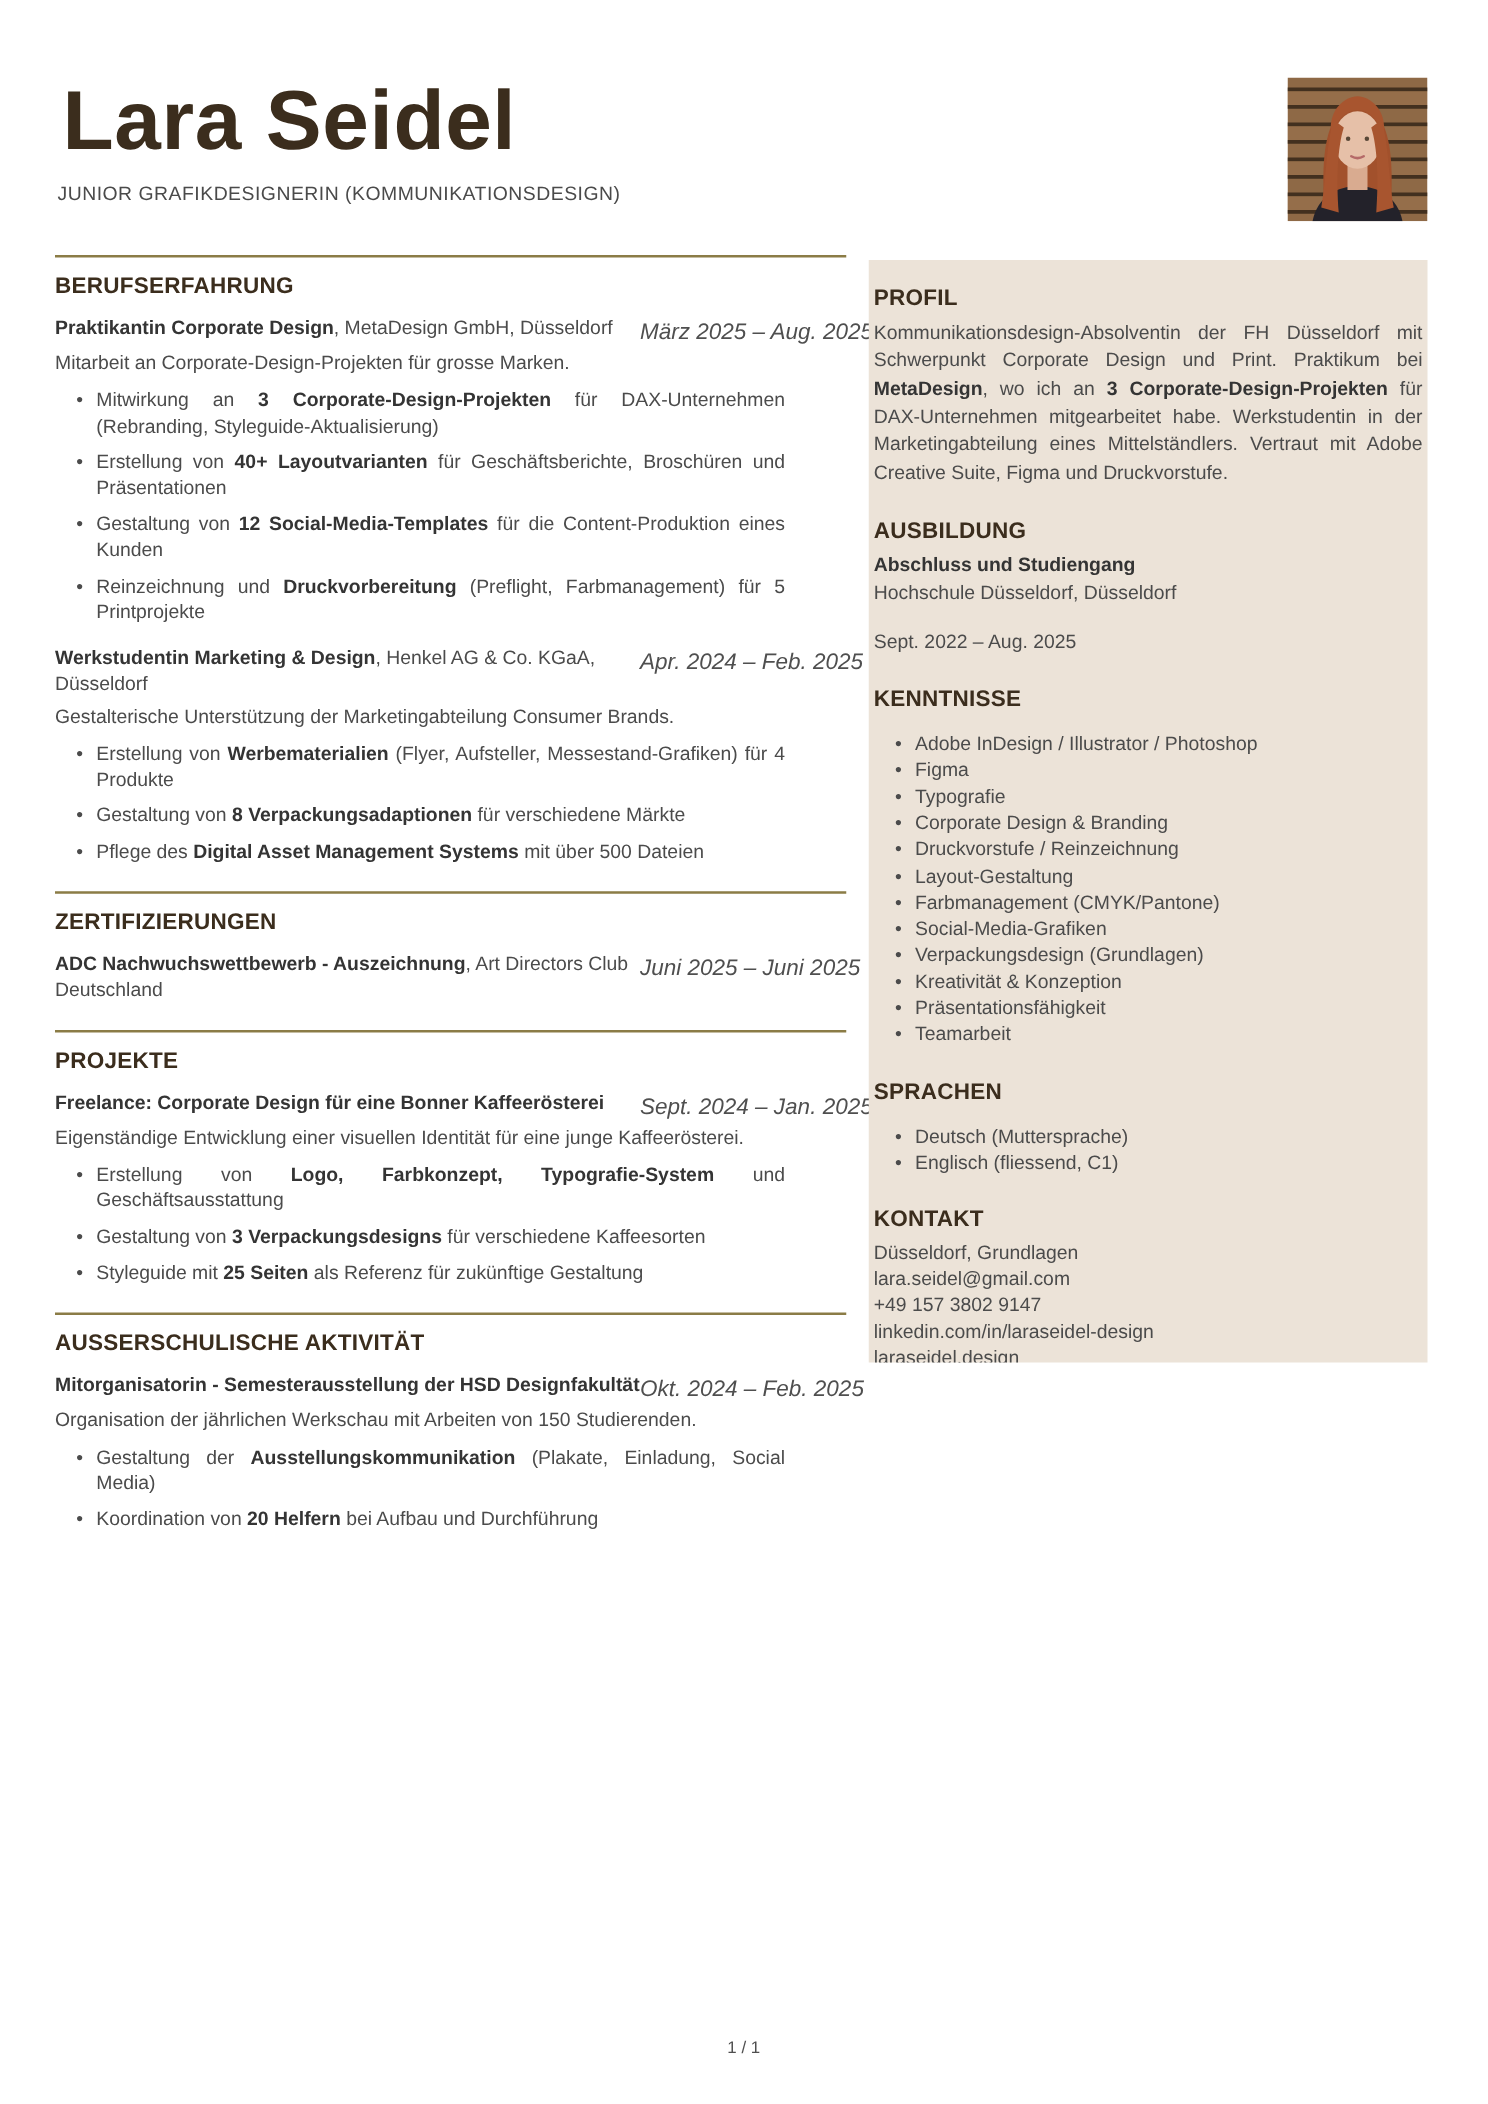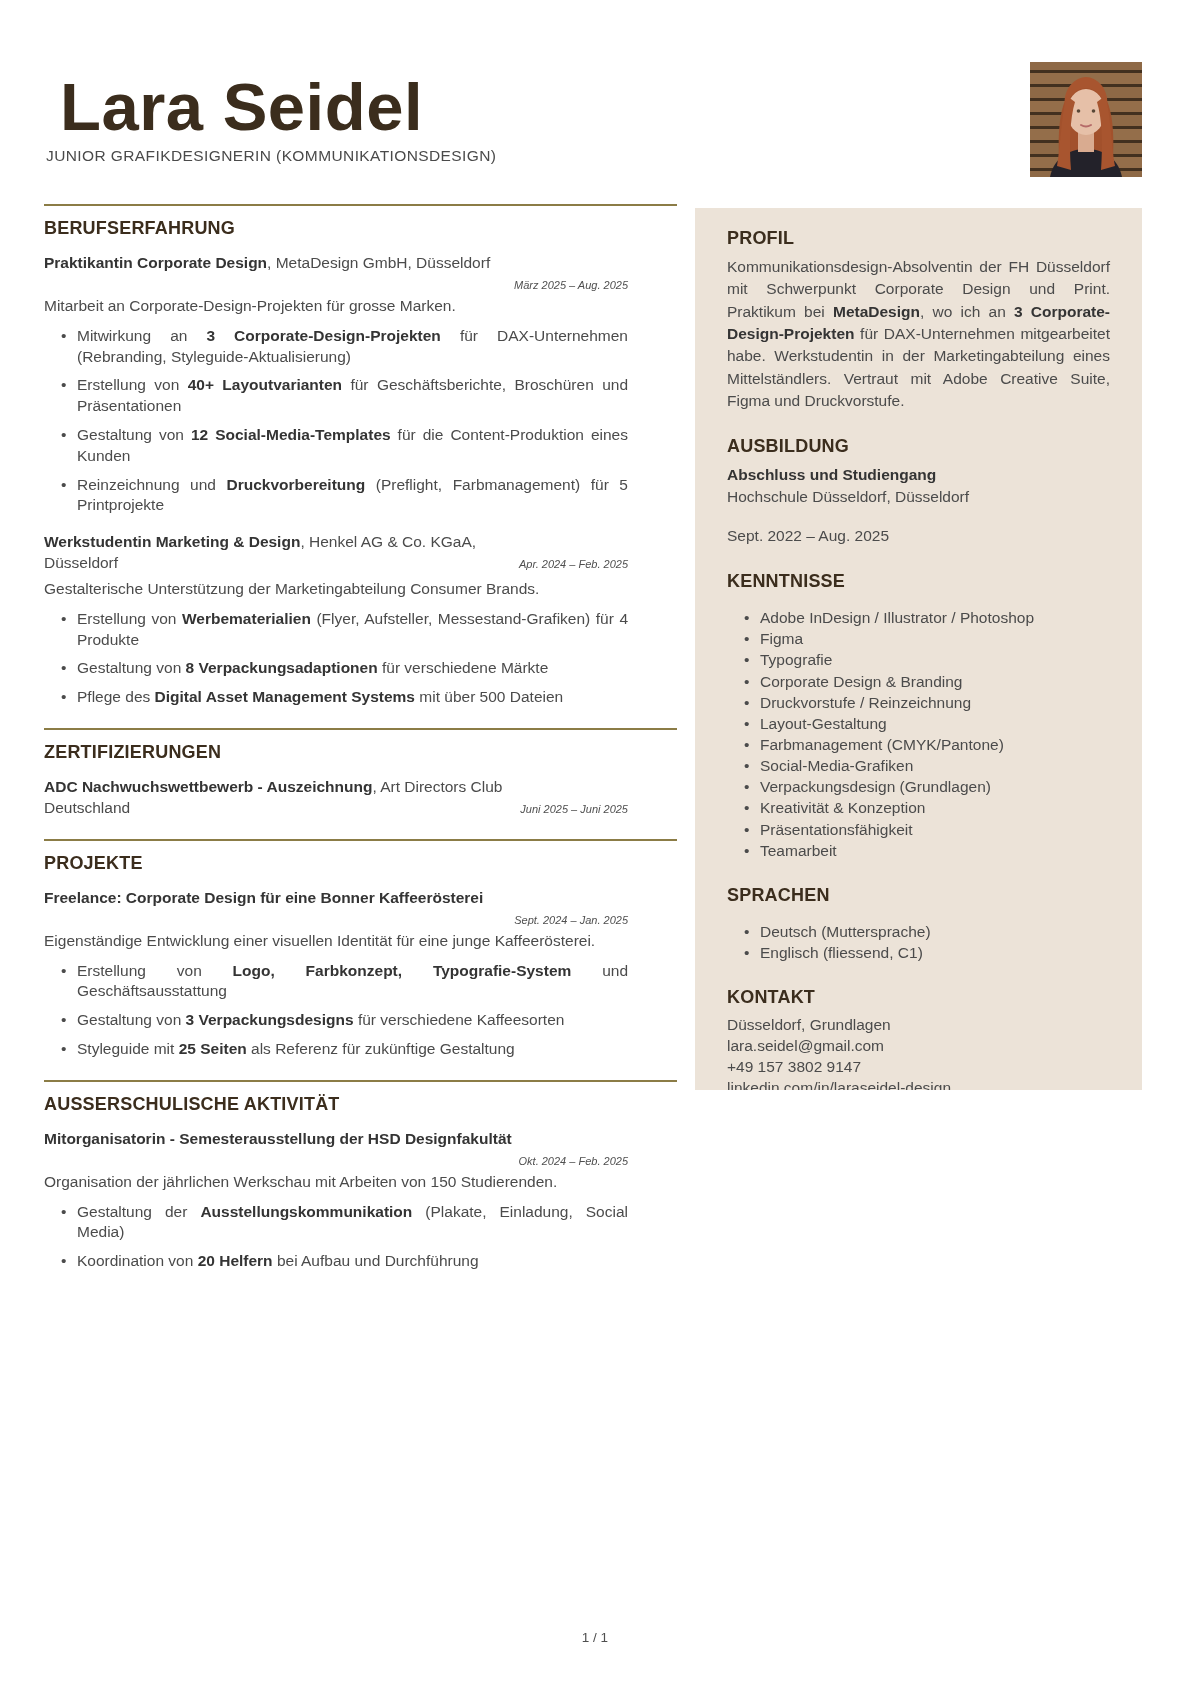--- a/index.html
+++ b/index.html
@@ -2,45 +2,45 @@
 <html lang="de"><head>
 <meta charset="utf-8">
 <title>Lara Seidel – Lebenslauf</title>
 <style>
   *{box-sizing:border-box;}
   html,body{margin:0;padding:0;}
   body{font-family:"Liberation Sans",sans-serif;background:#ffffff;color:#4b4b4b;}
   .page{position:relative;width:1190px;height:1683px;background:#ffffff;overflow:hidden;}
 
   
-  .name{margin:16px;position:absolute;left:44px;top:56px;font-size:67px;font-weight:700;
+  .name{margin:6px;position:absolute;left:44px;top:56px;font-size:67px;font-weight:700;
         color:#3b2d1d;letter-spacing:.5px;line-height:1.05;}
   .subtitle{position:absolute;left:46px;top:147px;font-size:15.5px;letter-spacing:.4px;color:#4a4a4a;}
   .photo{position:absolute;left:1030px;top:62px;width:112px;height:115px;}
 
   
   .left{position:absolute;left:44px;top:204px;width:633px;}
   .divider{border-top:2px solid #8b7c46;margin:0 0 12px;}
   .sec{margin-bottom:20px;}
   .sec-heading{margin:0 0 14px;font-size:18px;font-weight:700;color:#3b2d1d;letter-spacing:.2px;}
   .entry{width:584px;}
   .entry + .entry{margin-top:16px;}
   .entry-head{display:flex;align-items:flex-start;}
   .entry-title{margin:0;font-size:15.5px;font-weight:400;color:#4b4b4b;line-height:1.35;flex:0 0 468px;}
   .entry-title strong,.entry-desc strong,.bullet strong,.sb-text strong{font-weight:700;color:#343434;}
-  .entry-date{flex:1 1 auto;text-align:right;font-size:11px;font-style:italic;color:#4f4f4f;
-              white-space:nowrap;padding-top:2px;margin-top:24px;}
+  .entry-date{flex:1 1 auto;text-align:right;font-size:18px;font-style:italic;color:#4f4f4f;
+              white-space:nowrap;padding-top:2px;}
   .entry-desc{margin:5px 0 0;font-size:15.5px;line-height:1.35;}
   .bullets{list-style:none;margin:9px 0 0;padding:0;}
   .bullet{position:relative;padding-left:33px;margin-bottom:8px;font-size:15.5px;line-height:1.34;text-align:justify;}
   .bullet::before{content:"\2022";position:absolute;left:17px;top:0;color:#4b4b4b;}
 
   
   .sidebar{position:absolute;left:695px;top:208px;width:447px;height:882px;background:#ece3d8;
-           padding:20px 32px;overflow:hidden;}
+           padding:20px 4px;overflow:hidden;}
   .sb-section + .sb-section{margin-top:24px;}
   .sb-heading{margin:0 0 7px;font-size:18px;font-weight:700;color:#3b2d1d;letter-spacing:.2px;}
   .sb-text{margin:0;font-size:15.5px;line-height:1.44;text-align:justify;}
   .sb-line{font-size:15.5px;line-height:1.42;}
   .sb-degree{font-weight:700;color:#343434;}
   .sb-edu-date{margin-top:17px;}
   .sb-list{list-style:none;margin:16px;padding:0;}
   .sb-list li{position:relative;padding-left:17px;font-size:15.5px;line-height:1.3;margin-bottom:1px;}
   .sb-list li::before{content:"\2022";position:absolute;left:1px;}
   .kontakt-line{font-size:15.5px;line-height:1.35;}

